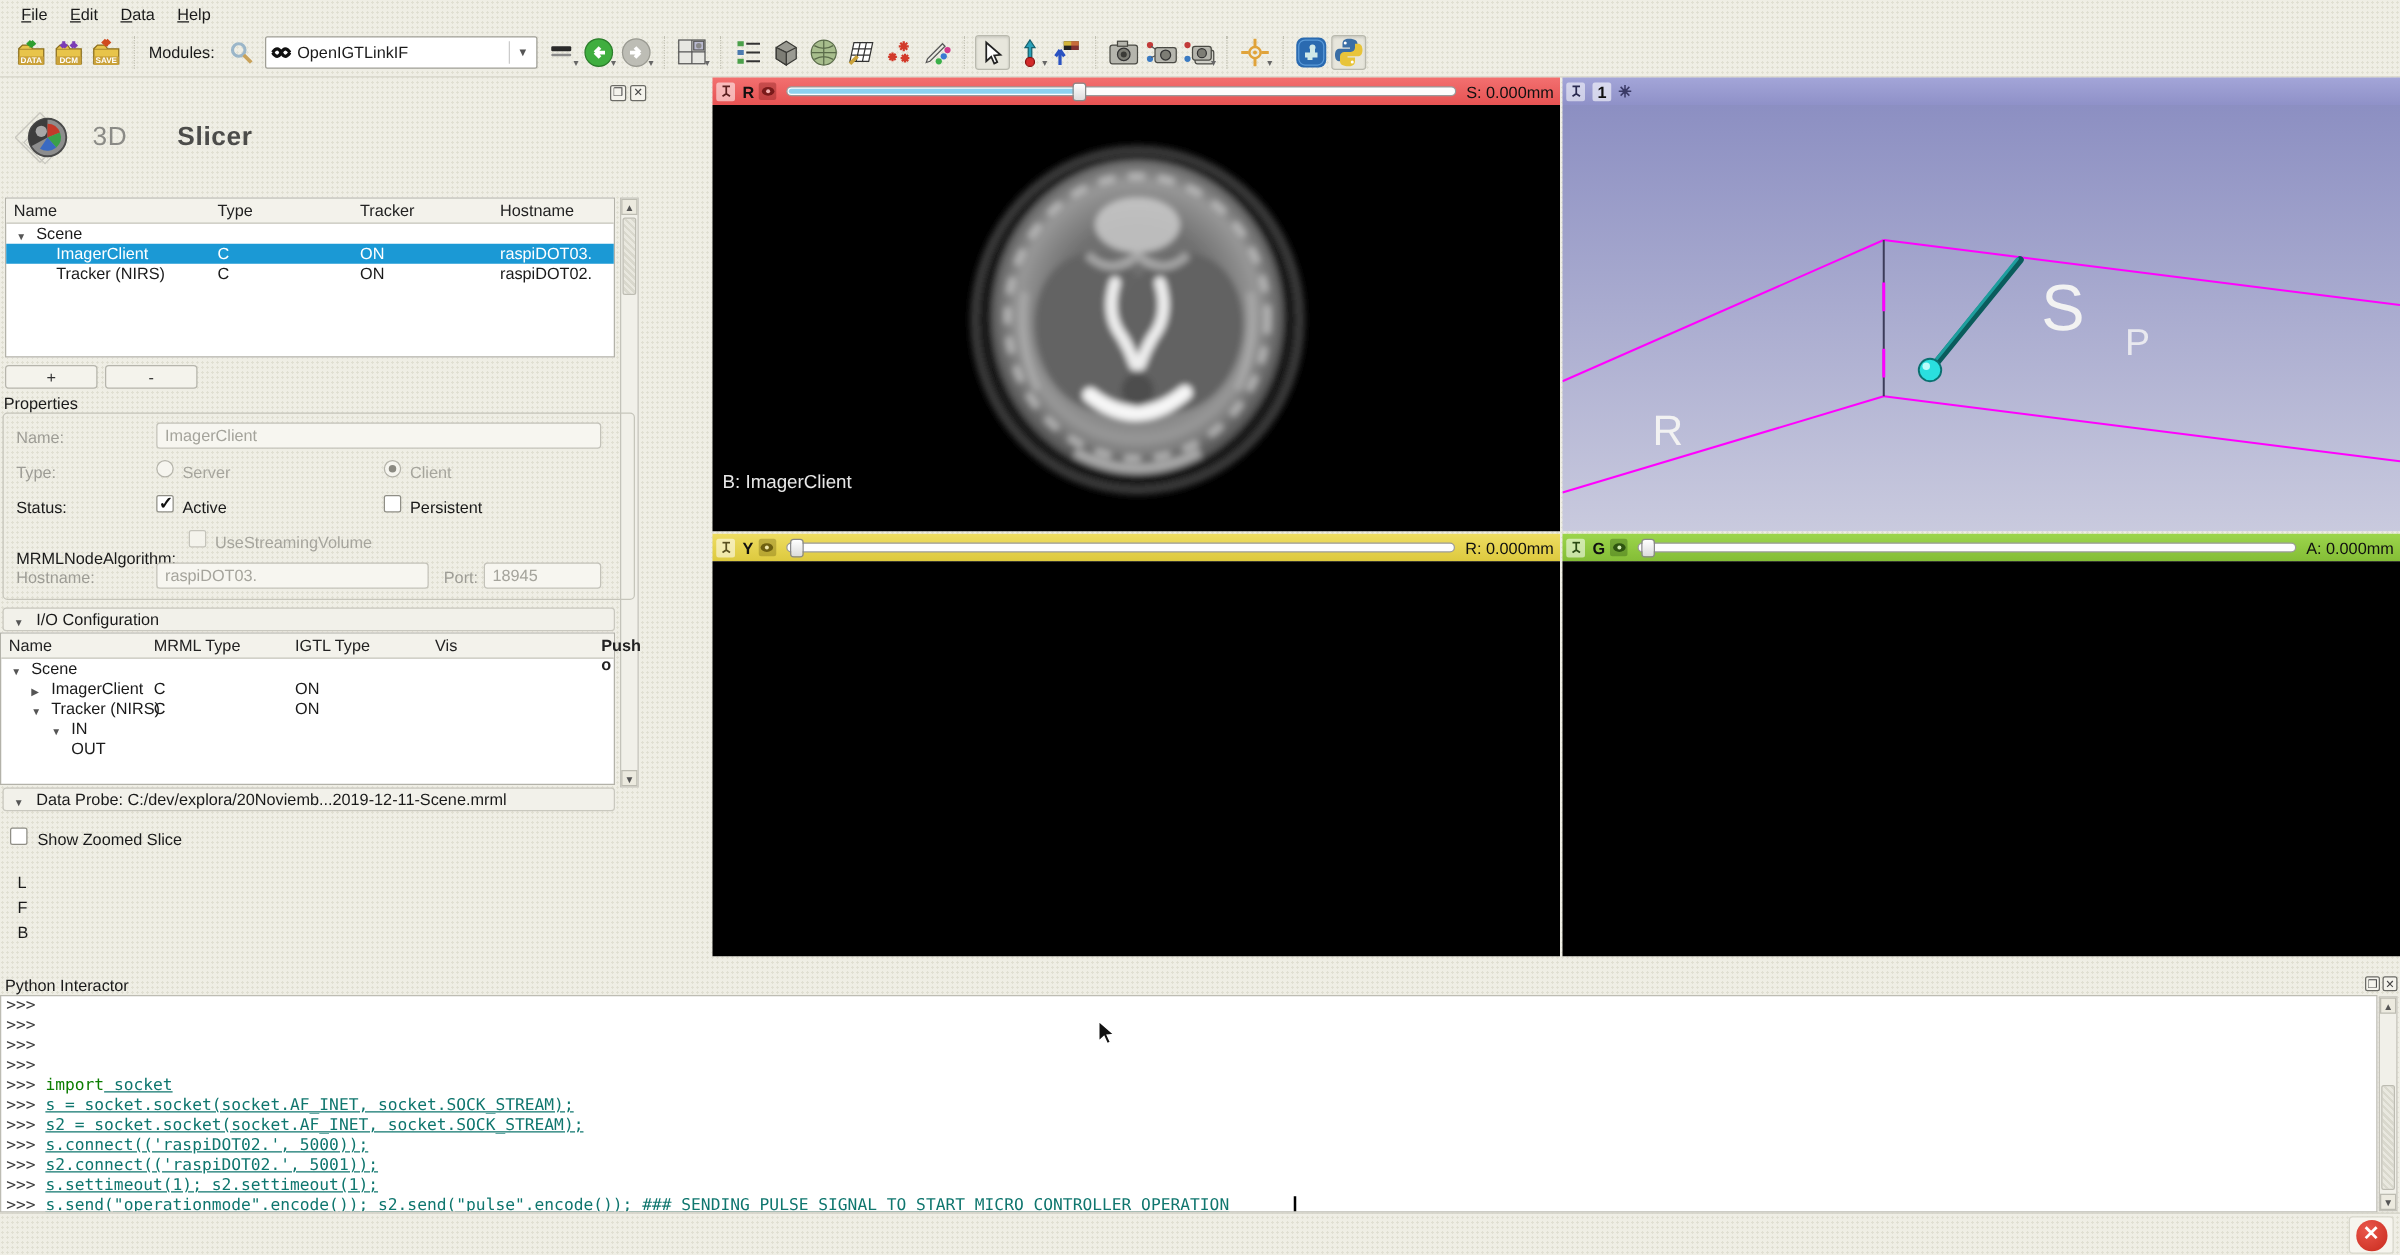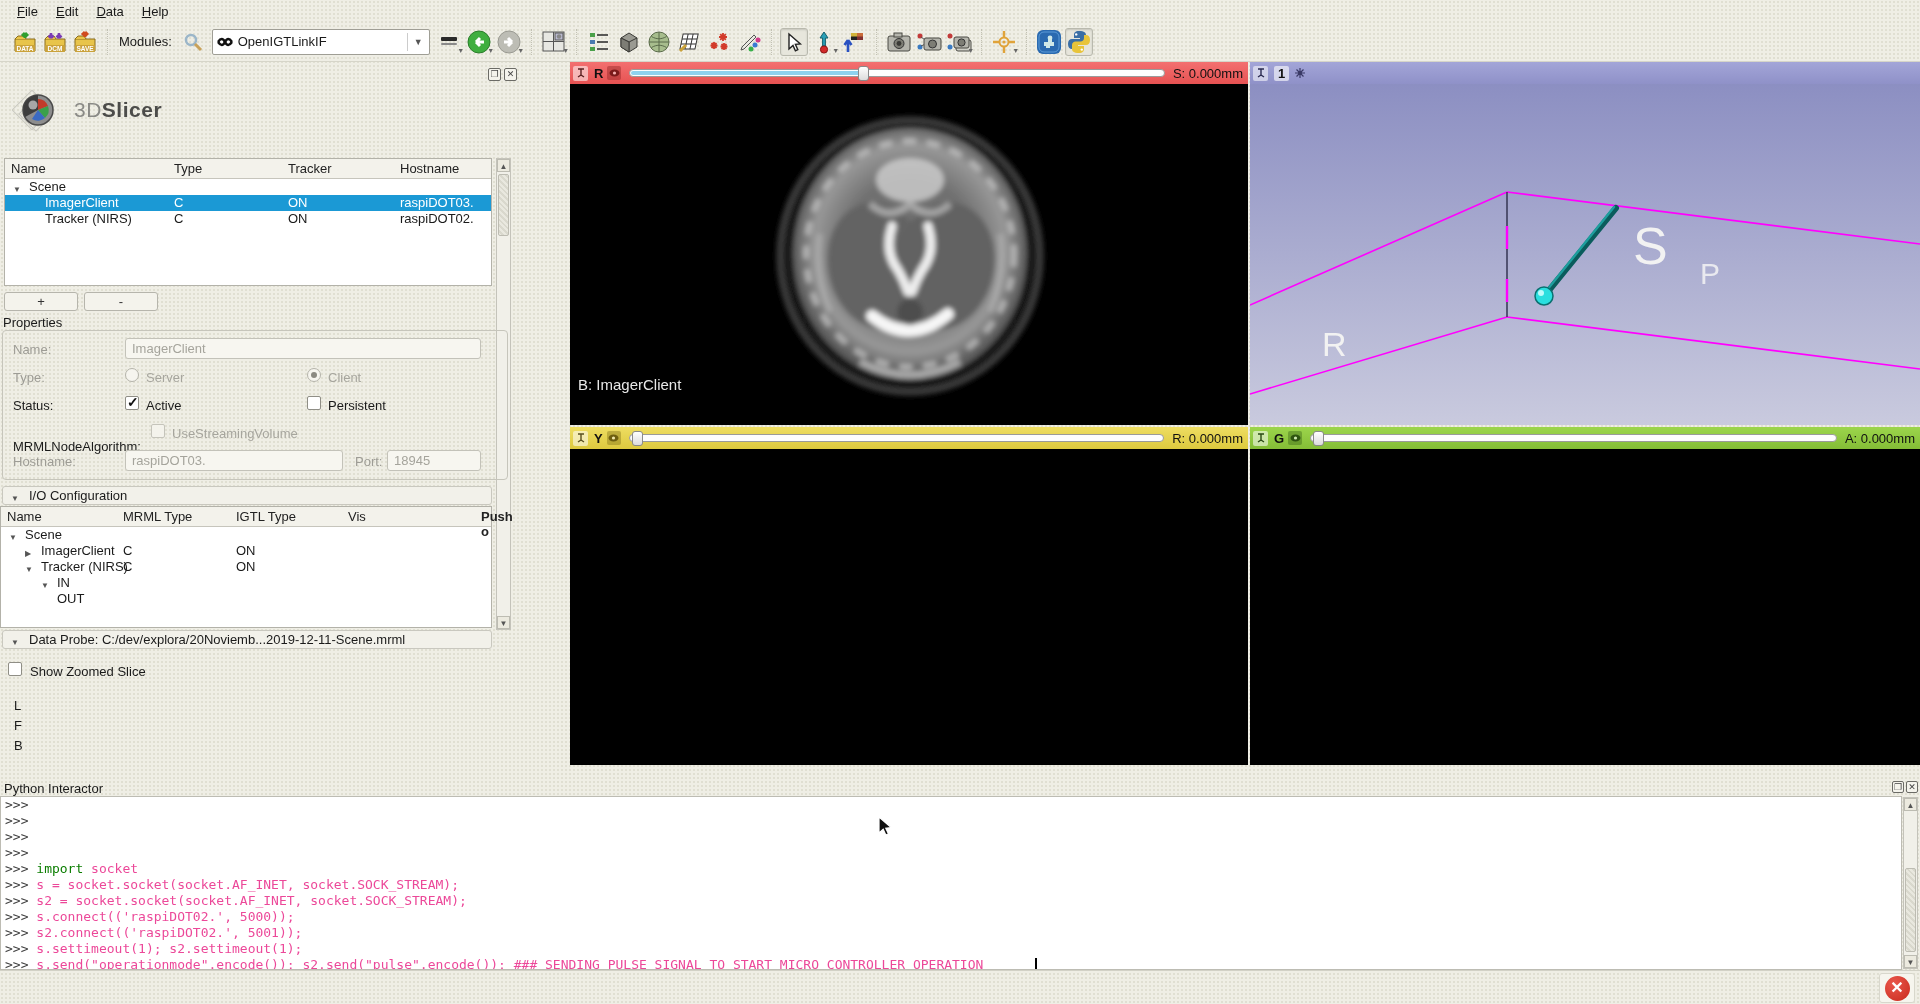--- a/index.html
+++ b/index.html
@@ -25,21 +25,21 @@
   #module-combo { display:flex; align-items:center; width:218px; height:26px; background:#fff; border:1px solid #9f9e95; border-radius:2px; padding:0 4px; margin:0 4px; }
   #module-combo .combo-text { flex:1; padding-left:5px; }
   #module-combo .combo-arrow { font-size:9px; color:#555; border-left:1px solid #ccc; padding:4px 2px 4px 6px; }
   .mini-label { position:absolute; bottom:3px; left:3px; right:3px; text-align:center; font-size:6.5px; font-weight:bold; color:#fff; background:#caa23a; border-radius:1px; line-height:7px; }
 
   
   #panel { position:absolute; left:0; top:62px; width:568px; height:718px; }
   .winbtn { position:absolute; width:13px; height:13px; border:1px solid #6b6b66; background:#f4f3ec; font-size:9px; line-height:11px; text-align:center; color:#444; border-radius:2px; }
   #logo { position:absolute; left:12px; top:24px; display:flex; align-items:center; }
   #logo-text { margin-left:10px; font-size:21px; color:#8a8a86; letter-spacing:.5px; }
-  #logo-text b { color:#4c4c4a; font-weight:bold; }
+  #logo-text b { color:#4c4c4a; font-weight:bold;margin-left:40px; }
 
   .datatable { position:absolute; background:#fff; border:1px solid #b3b2a9; }
   .dt-header { position:relative; height:20px; background:#f3f2eb; border-bottom:1px solid #c6c5bc; }
   .dt-header span { position:absolute; top:2px; color:#222; }
   .tree-row { position:relative; height:16px; line-height:16px; white-space:nowrap; }
   .tree-row.selected { background:#1b99d5; color:#fff; }
   .tree-row span { position:absolute; top:0; }
   .caret { font-size:8px; color:#555; top:3px !important; }
 
   .vscroll { position:absolute; width:15px; background:#f1f0e9; border:1px solid #c4c3ba; }
@@ -73,21 +73,21 @@
   .slider .fill { position:absolute; left:1px; top:1px; bottom:1px; background:#8ed2ef; border-radius:3px; }
   .slider .thumb { position:absolute; top:-4px; width:11px; height:15px; background:linear-gradient(#ffffff,#dcdcdc); border:1px solid #8a8a8a; border-radius:3px; }
   .offset-label { margin-right:5px; color:#101010; white-space:nowrap; }
   .blackview { position:absolute; background:#000; }
 
   
   #py-header { position:absolute; left:0; top:780px; width:1732px; height:16px; }
   #py-title { position:absolute; left:4px; top:1px; }
   #console { position:absolute; left:0; top:796px; width:1902px; height:174px; background:#fff; border:1px solid #bdbcb3; font-family:"DejaVu Sans Mono", monospace; font-size:13px; line-height:16px; padding-left:4px; overflow:hidden; }
   .cl-prompt { color:#404040; }
-  .cl-code { color:#ec4899; }
+  .cl-code { color:#0f766e;text-decoration:underline; }
   .cl-kw { color:#0b7d00; }
   .cl-caret { display:inline-block; width:2px; height:13px; background:#000; vertical-align:-2px; }
 
   #statusbar { position:absolute; left:0; top:970px; width:1920px; height:34px; border-top:1px solid #d2d1c6; }
   #error-btn { position:absolute; right:5px; top:2px; width:36px; height:30px; background:#f6f5ee; border:1px solid #d8d7cc; border-radius:3px; display:flex; align-items:center; justify-content:center; }
   #error-btn .circle { width:25px; height:25px; border-radius:50%; background:radial-gradient(circle at 35% 30%, #e9574b, #c92a1d); color:#fff; font-weight:bold; font-size:16px; line-height:24px; text-align:center; }
 
   svg { display:block; }
   text { font-family:"Liberation Sans", sans-serif; }
 </style>

